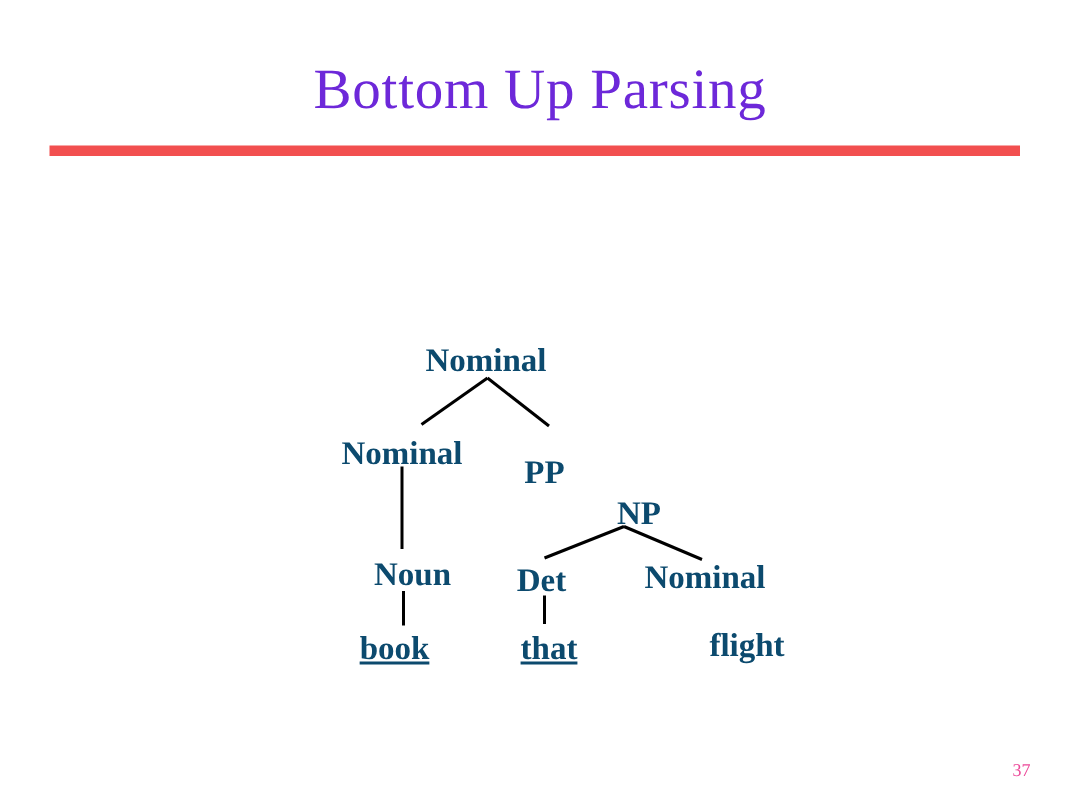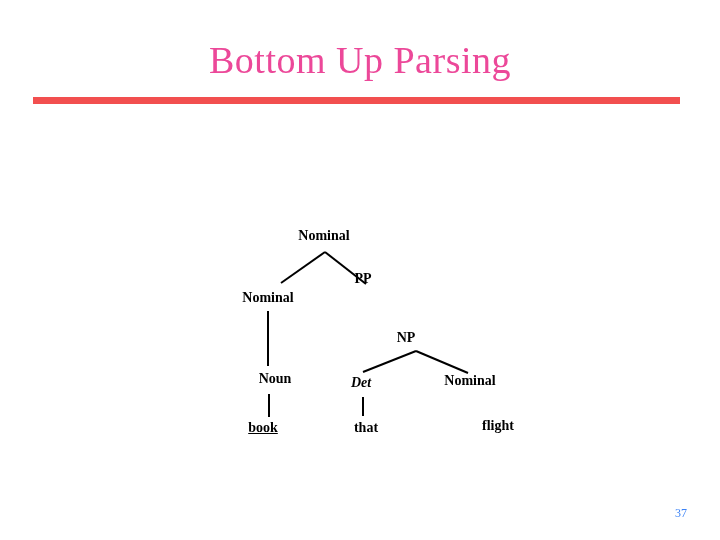--- a/index.html
+++ b/index.html
@@ -18,21 +18,21 @@
   .title {
     position: absolute;
     top: 38px;
     left: 0;
     width: 720px;
     margin: 0;
     text-align: center;
     font-family: "Liberation Serif", serif;
     font-size: 38px;
     font-weight: normal;
-    color: #ec4899;
+    color: #6d28d9;
     letter-spacing: 0.5px;
   }
   .rule {
     position: absolute;
     left: 33px;
     top: 97px;
     width: 647px;
     height: 7px;
     background: #f24f4f;
   }
@@ -41,33 +41,33 @@
     left: 0;
     top: 0;
     width: 720px;
     height: 540px;
     pointer-events: none;
   }
   .node {
     position: absolute;
     transform: translateX(-50%);
     font-family: "Liberation Serif", serif;
-    font-size: 14px;
+    font-size: 22px;
     font-weight: bold;
-    color: #000000;
+    color: #0c4a6e;
     white-space: nowrap;
     line-height: 1;
   }
   .page-number {
     position: absolute;
     top: 506px;
     right: 33px;
     font-family: "Liberation Serif", serif;
     font-size: 12px;
-    color: #3b82f6;
+    color: #ec4899;
   }
 </style>
 </head>
 <body>
 
 <div class="slide">
 
   <h1 class="title">Bottom Up Parsing</h1>
 
   <div class="rule"></div>
@@ -77,24 +77,24 @@
     <line x1="325" y1="252" x2="366" y2="284" stroke="#000000" stroke-width="2"></line>
     <line x1="268" y1="311" x2="268" y2="366" stroke="#000000" stroke-width="2"></line>
     <line x1="269" y1="394" x2="269" y2="417" stroke="#000000" stroke-width="2"></line>
     <line x1="416" y1="351" x2="363" y2="372" stroke="#000000" stroke-width="2"></line>
     <line x1="416" y1="351" x2="468" y2="373" stroke="#000000" stroke-width="2"></line>
     <line x1="363" y1="397" x2="363" y2="416" stroke="#000000" stroke-width="2"></line>
   </svg>
 
   <div class="node" style="left:324px; top:229px;">Nominal</div>
   <div class="node" style="left:268px; top:291px;">Nominal</div>
-  <div class="node" style="left:363px; top:272px;">PP</div>
-  <div class="node" style="left:406px; top:331px;">NP</div>
+  <div class="node" style="left:363px; top:304px;">PP</div>
+  <div class="node" style="left:426px; top:331px;">NP</div>
   <div class="node" style="left:275px; top:372px;">Noun</div>
-  <div class="node" style="left:361px; top:376px;font-style:italic;">Det</div>
+  <div class="node" style="left:361px; top:376px;">Det</div>
   <div class="node" style="left:470px; top:374px;">Nominal</div>
   <div class="node" style="left:263px; top:421px;text-decoration:underline;">book</div>
-  <div class="node" style="left:366px; top:421px;">that</div>
+  <div class="node" style="left:366px; top:421px;text-decoration:underline;">that</div>
   <div class="node" style="left:498px; top:419px;">flight</div>
 
   <div class="page-number">37</div>
 
 </div>
 
 </body></html>

